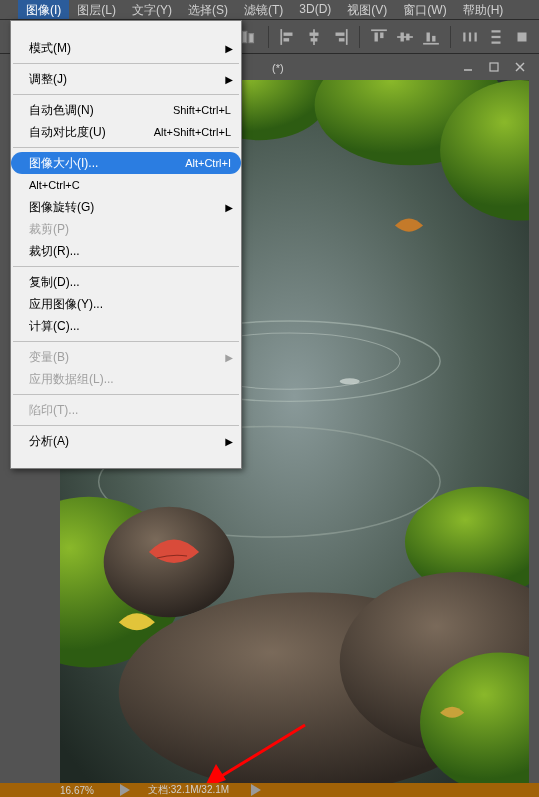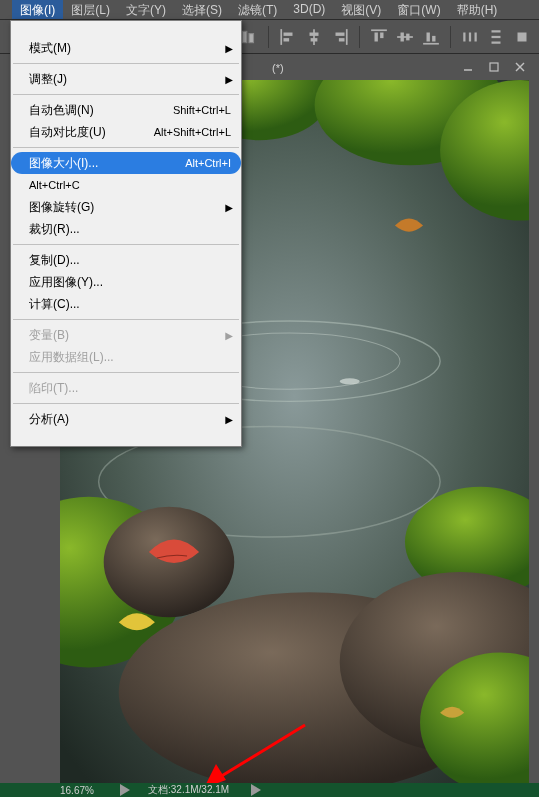--- a/index.html
+++ b/index.html
@@ -1,18 +1,18 @@
 <!DOCTYPE html>
 <html><head>
 <meta charset="utf-8">
 <style>
 * { margin: 0; padding: 0; box-sizing: border-box; }
 body { width: 539px; height: 797px; background: #535353; font-family: "Microsoft YaHei", Arial, sans-serif; font-size: 12px; color: #e0e0e0; overflow: hidden; position: relative; }
 
-.menubar { display: flex; background: #535353; height: 20px; border-bottom: 1px solid #2a2a2a; padding-left: 12px; }
+.menubar { display: flex; background: #535353; height: 20px; border-bottom: 1px solid #2a2a2a; padding-left: 18px; }
 .menubar-item { padding: 2px 8px; color: #d0d0d0; cursor: default; }
 .menubar-item.active { background: #2b5c9b; color: #fff; }
 
 .toolbar { height: 34px; background: #535353; display: flex; align-items: center; padding: 0 4px; border-bottom: 1px solid #2a2a2a; gap: 4px; }
 .toolbar .icon-btn { width: 22px; height: 22px; display: flex; align-items: center; justify-content: center; }
 .toolbar svg { width: 18px; height: 18px; }
 .toolbar .sep { width: 1px; height: 22px; background: #3a3a3a; margin: 0 4px; }
 
 
 .dropdown { position: absolute; left: 10px; top: 20px; width: 232px; background: #f0f0f0; border: 1px solid #808080; box-shadow: 2px 2px 6px rgba(0,0,0,0.5); z-index: 1000; padding: 16px 0; color: #000; }
@@ -35,21 +35,21 @@
 
 
 .canvas-wrap { position: absolute; top: 80px; left: 60px; right: 10px; bottom: 14px; background: #4a4a4a; overflow: hidden; }
 .canvas-img { width: 100%; height: 100%; }
 .canvas-img svg { width: 100%; height: 100%; display: block; }
 
 
 .arrow-ann { position: absolute; pointer-events: none; }
 
 
-.statusbar { position: absolute; bottom: 0; left: 0; right: 0; height: 14px; background: #14532d; display: flex; align-items: center; font-size: 10px; color: #d0d0d0; padding-left: 60px; }
+.statusbar { position: absolute; bottom: 0; left: 0; right: 0; height: 14px; background: #a16207; display: flex; align-items: center; font-size: 10px; color: #d0d0d0; padding-left: 60px; }
 .statusbar .zoom { width: 58px; }
 .statusbar .divider { width: 14px; height: 14px; display: flex; align-items: center; justify-content: center; }
 .statusbar .docinfo { padding-left: 4px; margin-left: 12px; }
 </style>
 </head>
 <body>
 
 <div class="menubar">
   <span class="menubar-item active">图像(I)</span>
   <span class="menubar-item">图层(L)</span>
@@ -233,20 +233,23 @@
       <span class="label">图像大小(I)...</span>
       <span class="shortcut">Alt+Ctrl+I</span>
     </div>
   <div class="menu-row">
       <span class="shortcut">Alt+Ctrl+C</span>
     </div>
   <div class="menu-row">
       <span class="label">图像旋转(G)</span>
       <span class="arrow">▶</span>
     </div>
+  <div class="menu-row disabled">
+      <span class="label">裁剪(P)</span>
+    </div>
   <div class="menu-row">
       <span class="label">裁切(R)...</span>
     </div>
   <div class="menu-sep"></div>
   <div class="menu-row">
       <span class="label">复制(D)...</span>
     </div>
   <div class="menu-row">
       <span class="label">应用图像(Y)...</span>
     </div>

